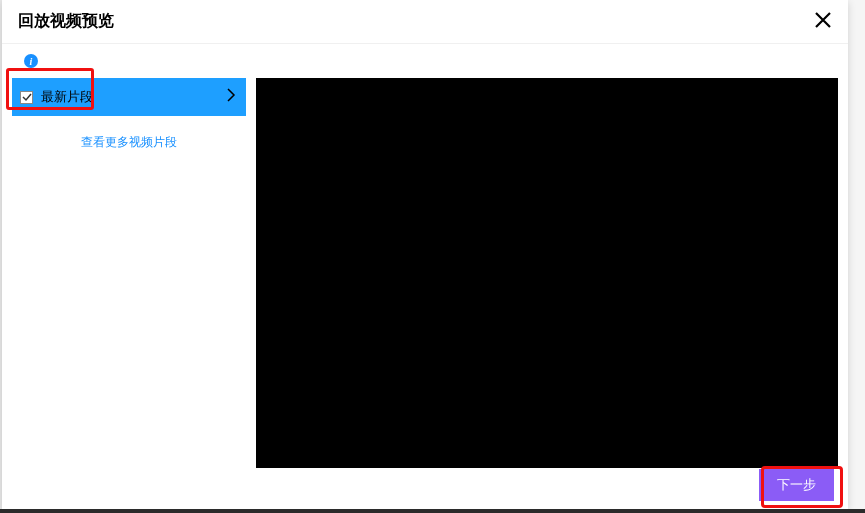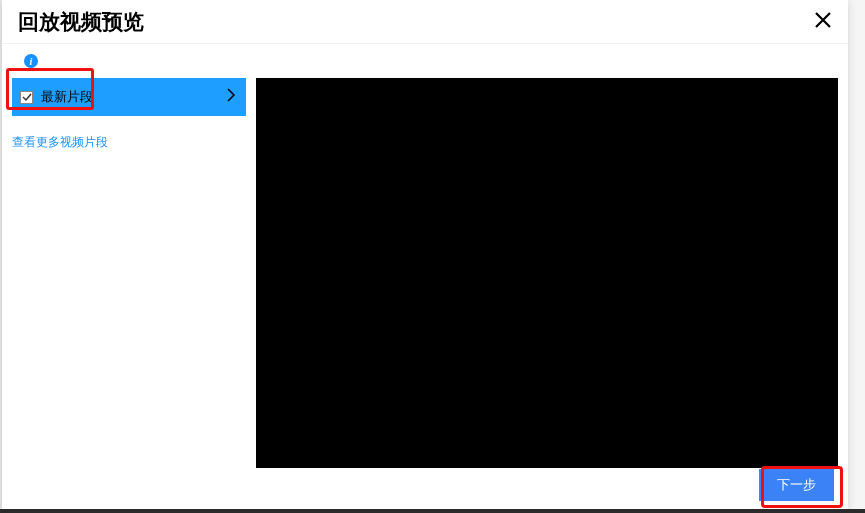--- a/index.html
+++ b/index.html
@@ -22,21 +22,21 @@
     }
     .header {
       height: 44px;
       display: flex;
       align-items: center;
       justify-content: space-between;
       padding: 0 16px;
       border-bottom: 1px solid #f0f0f0;
     }
     .title {
-      font-size: 21px;
+      font-size: 16px;
       font-weight: 600;
       color: #000;
     }
     .close-btn {
       cursor: pointer;
       font-size: 20px;
       line-height: 1;
       user-select: none;
     }
     .info-bar {
@@ -107,41 +107,42 @@
       position: absolute;
       border: 3px solid #f01010;
       border-radius: 3px;
       pointer-events: none;
       top: 68px;
       left: 4px;
       width: 88px;
       height: 42px;
     }
     .more-link {
+      text-align: center;
       padding: 18px 0;
       font-size: 12px;
       color: #1890ff;
       cursor: pointer;
     }
     .preview-area {
       flex: 1;
       margin-left: 10px;
     }
     .video-box {
       width: 582px;
       height: 390px;
       background: #000;
     }
     .footer {
       position: absolute;
       bottom: 8px;
       right: 14px;
     }
     .next-btn {
-      background: #3b82f6;
+      background: #8b5cf6;
       color: #fff;
       border: none;
       font-size: 13px;
       padding: 7px 18px;
       cursor: pointer;
     }
     .red-highlight-2 {
       position: absolute;
       border: 3px solid #f01010;
       border-radius: 4px;

